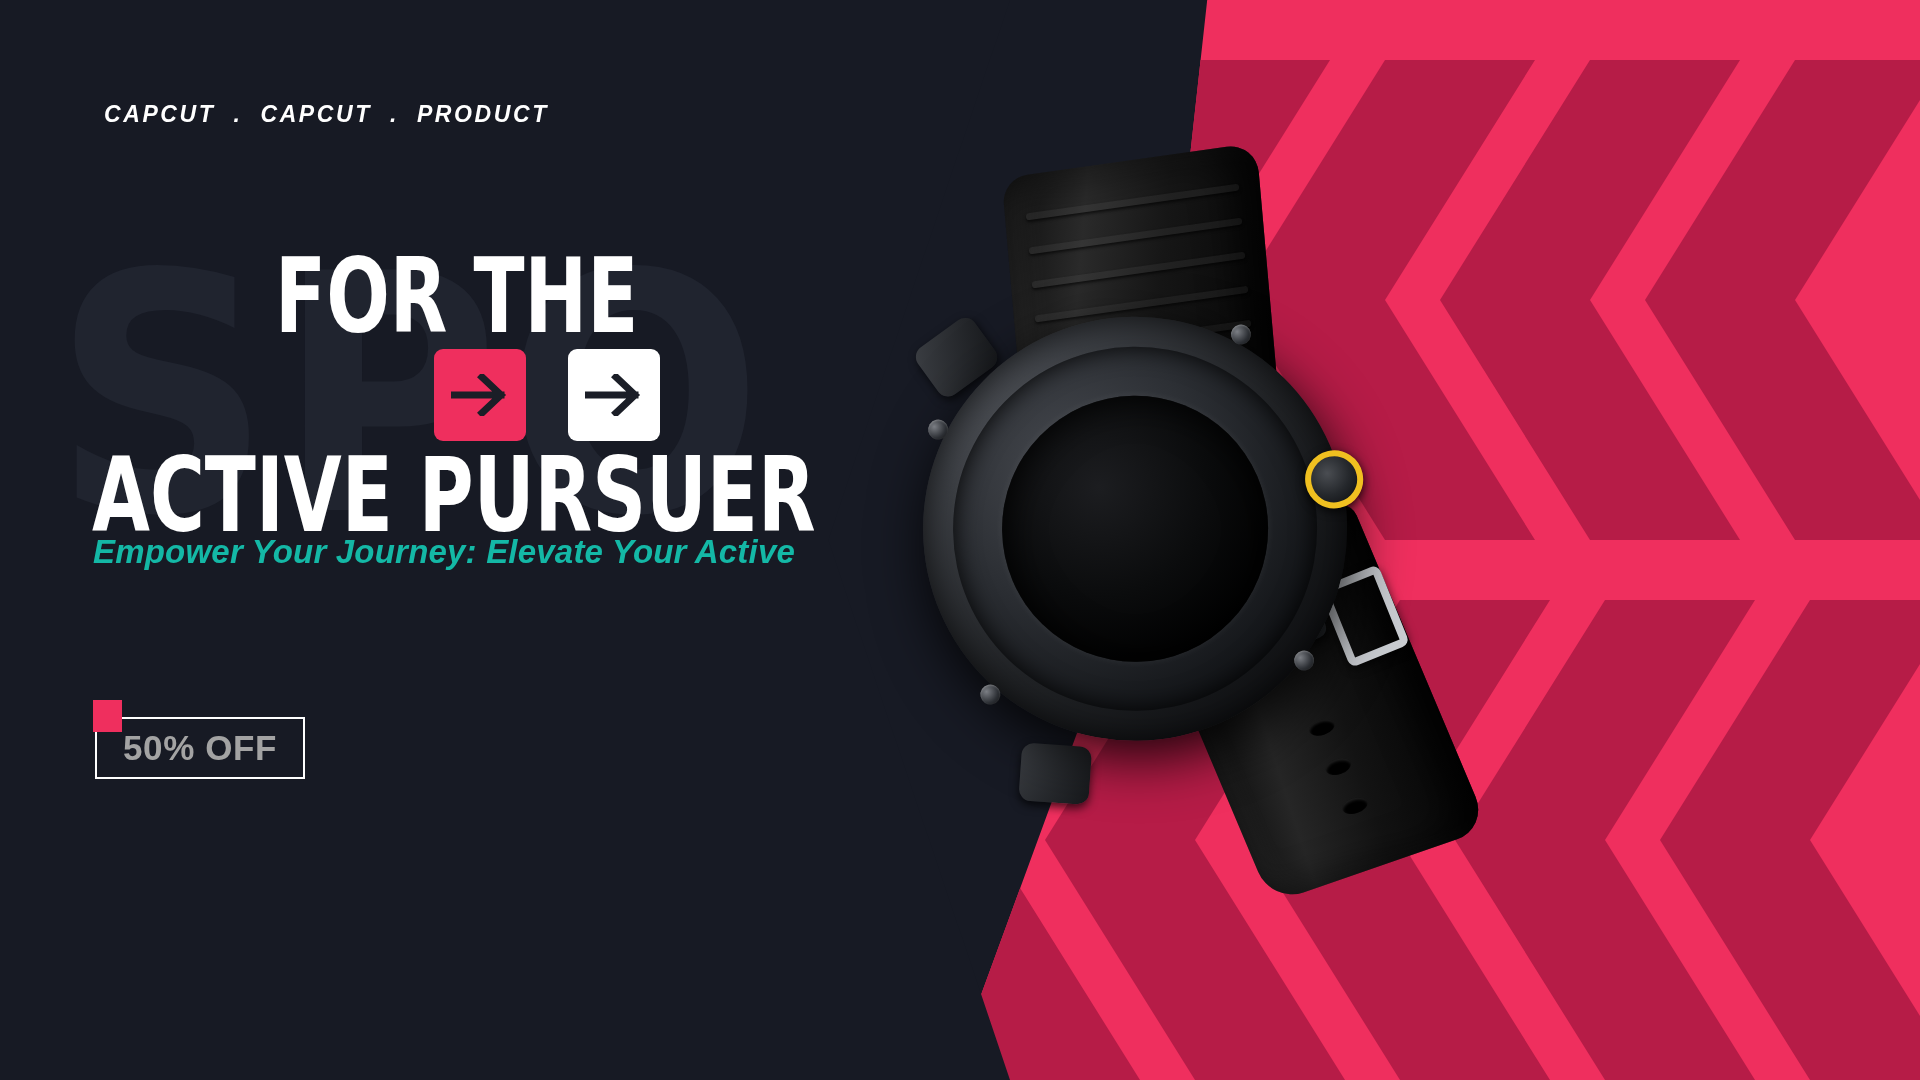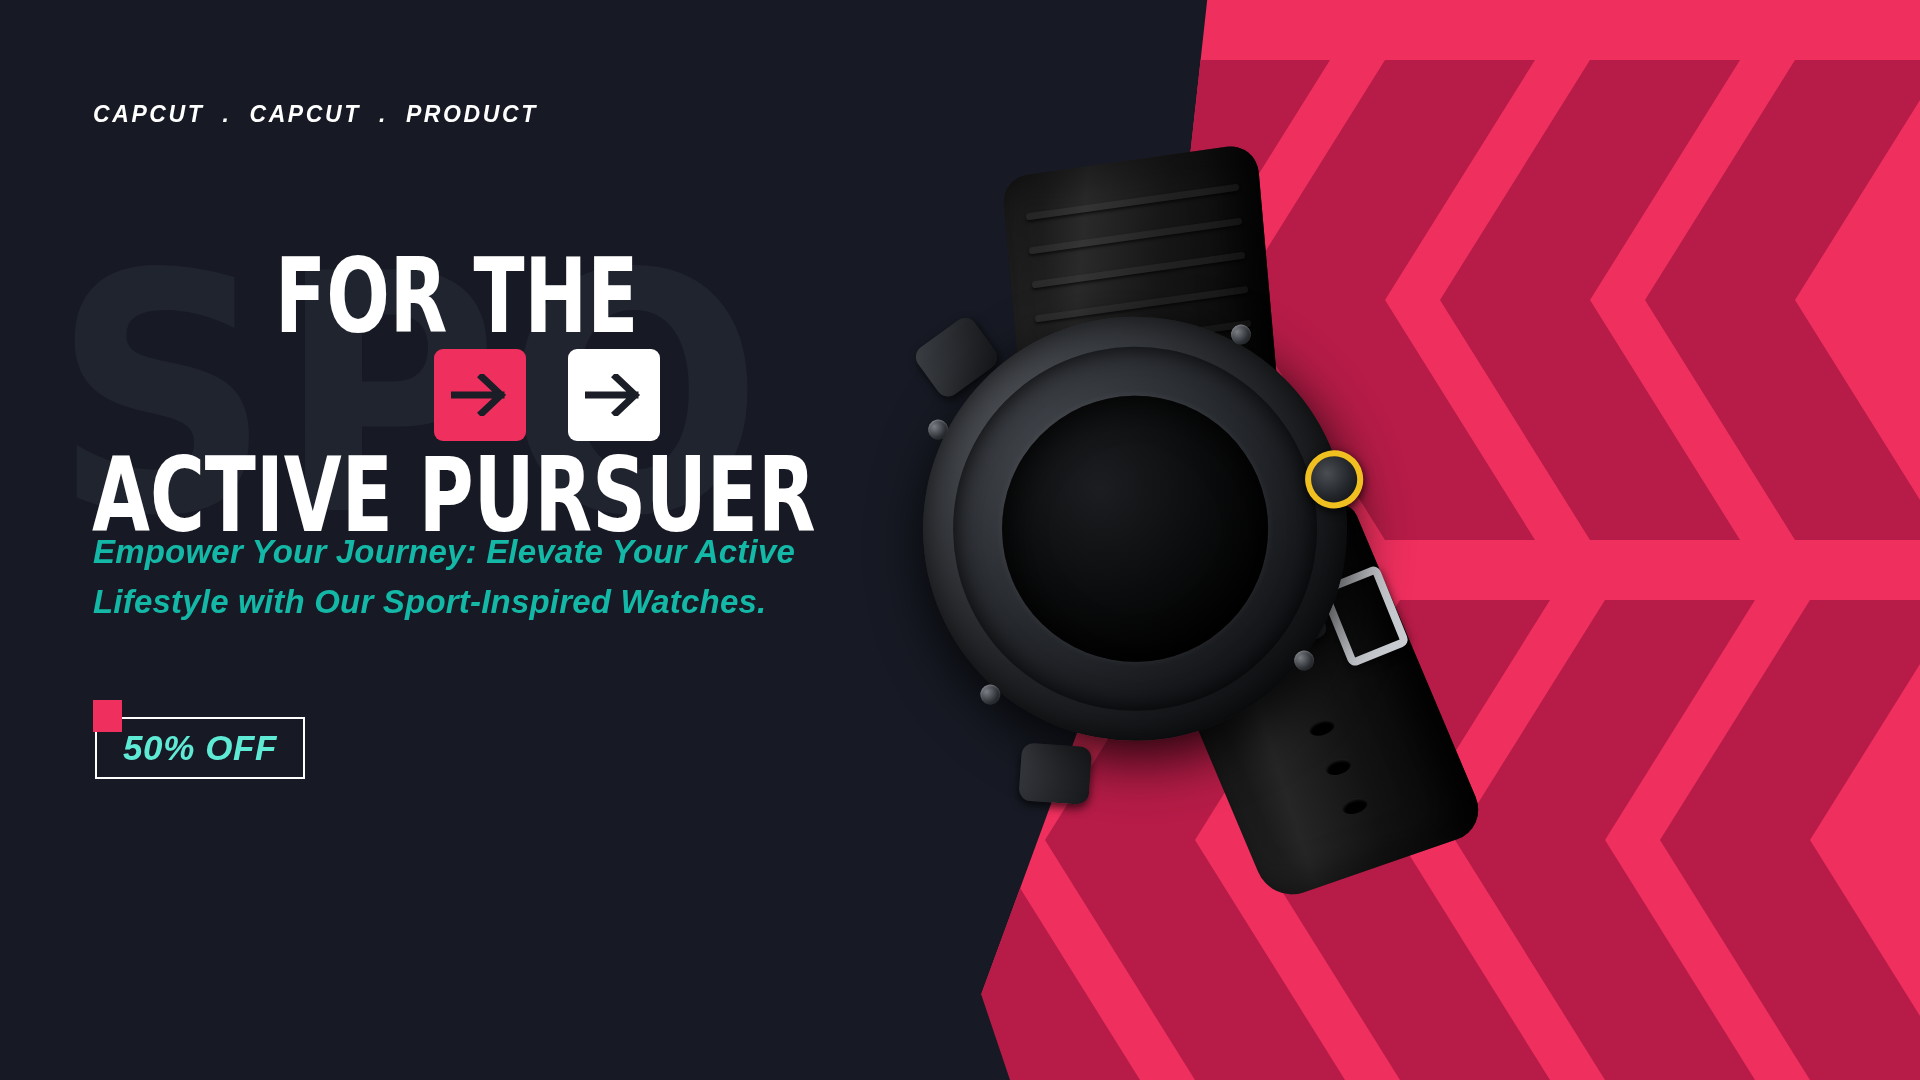--- a/index.html
+++ b/index.html
@@ -32,21 +32,21 @@
   .watermark{
     position:absolute; left:60px; top:255px;
     font-family:"DejaVu Sans Condensed","Liberation Sans", sans-serif;
     font-size:330px; font-weight:700; letter-spacing:6px;
     color:#20242f; line-height:.86; user-select:none; white-space:nowrap;
     transform:scaleX(1.02);
   }
 
   
   .nav{
-    position:absolute; left:89px; top:101px;
+    position:absolute; left:100px; top:101px;
     display:flex; align-items:center; gap:0px;
     font-style:italic; font-weight:700; font-size:23px;
     letter-spacing:2.6px; color:#ffffff;
   }
   .nav .item{ padding:0 4px; }
   .nav .dot{ padding:0 14px; color:#ffffff; }
 
   
   .headline{
     position:absolute; left:92px; top:248px; width:820px;
@@ -85,22 +85,22 @@
 
   
   .badges{ position:absolute; left:95px; top:717px; display:flex; align-items:flex-start; gap:20px; }
   .badge{ position:relative; }
   .badge .box{
     border:2px solid #ffffff;
     height:62px; display:flex; align-items:center; justify-content:center;
     padding:0 26px;
   }
   .badge .label{
-    font-style:italic; font-weight:700; font-size:35px; letter-spacing:.6px;
-    color:#5eead4; white-space:nowrap;
+    font-weight:700; font-size:35px; letter-spacing:.6px;
+    color:#a3a3a3; white-space:nowrap;
   }
   .badge .tick{
     position:absolute; left:-2px; top:-17px;
     width:29px; height:32px; background:#ef2f5e;
   }
 
   
   .watch{
     position:absolute; left:905px; top:150px; width:620px; height:740px;
     transform:rotate(-12deg);
@@ -271,21 +271,20 @@
             <path d="M2,21 L50,21 M31,3 L50,21 L31,39" stroke="#1b1e27" stroke-width="7" fill="none" stroke-linecap="square" stroke-linejoin="miter"></path>
           </svg>
         </div>
       </div>
     </div>
     <div class="hl-text hl-line2">ACTIVE PURSUER</div>
   </div>
 
   <div class="subcopy">
     <div>Empower Your Journey: Elevate Your Active</div>
-    <div>Lifestyle with Our Sport-Inspired Watches.</div>
   </div>
 
   <div class="badges">
     <div class="badge">
       <div class="tick"></div>
       <div class="box">
         <span class="label">50% OFF</span>
       </div>
     </div>
   </div>

